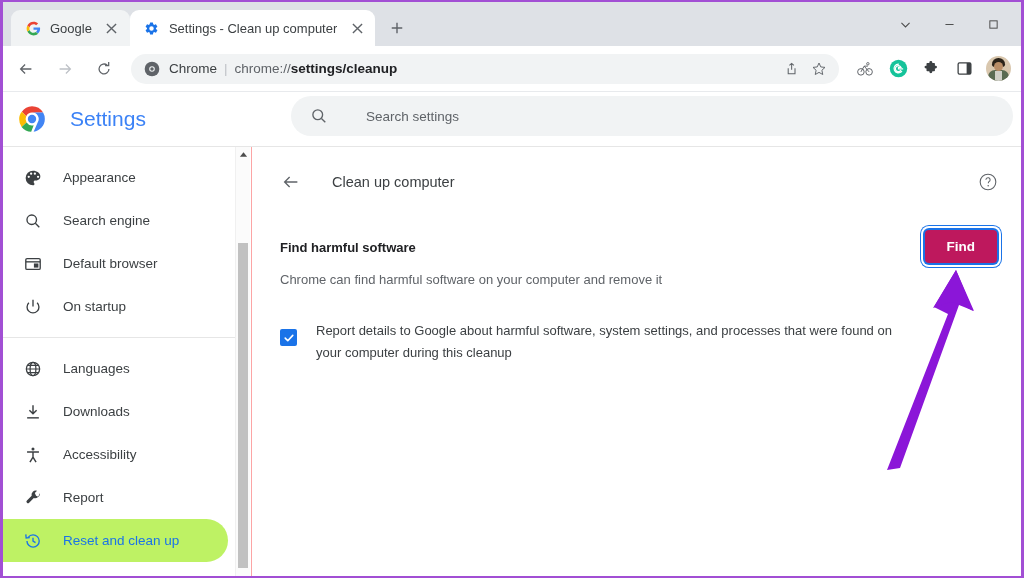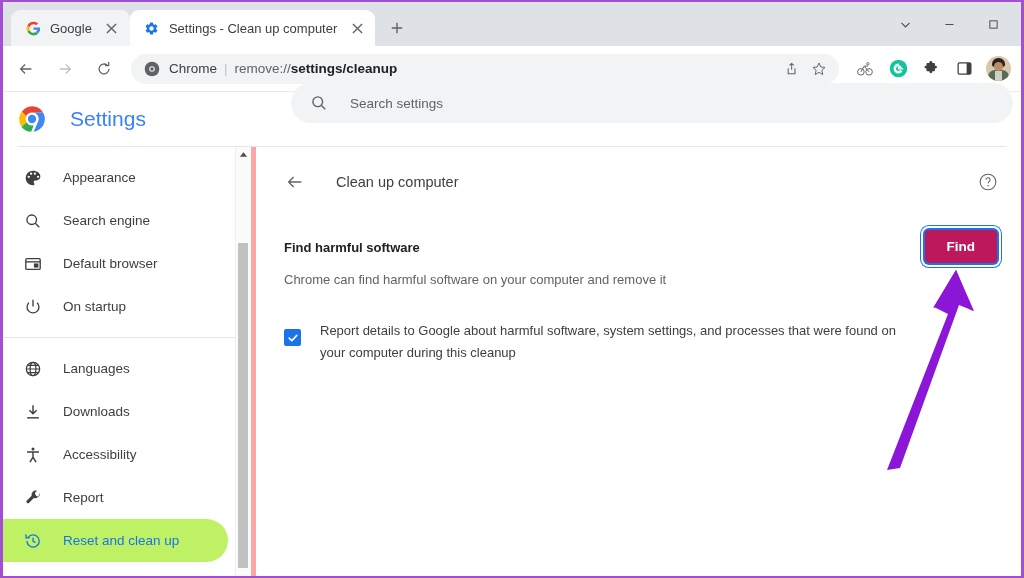--- a/index.html
+++ b/index.html
@@ -114,35 +114,34 @@
   .settings-header {
     position: absolute; left: 0; top: 90px; right: 0; height: 54px;
     background: #ffffff;
     display: flex; align-items: center;
   }
   .chrome-logo { width: 28px; height: 28px; margin-left: 15px; flex: none; }
   .settings-title {
     font-size: 21px; color: #3b82f6; margin-left: 24px; font-weight: 400;
   }
   .search-box {
-    position: absolute; left: 288px; top: 81px;
+    position: absolute; left: 288px; top: 94px;
     width: 722px; height: 40px;
     background: #f1f3f4; border-radius: 20px;
-    display: flex; align-items: center; padding-left: 18px;
+    display: flex; align-items: center; padding-left: 18px; gap: 16px;
   }
   .search-box .sicon { width: 19px; height: 19px; color: #5f6368; flex: none;
                        display: flex; align-items: center; justify-content: center; }
   .search-ph { font-size: 13.5px; color: #5f6368; margin-left: 22px; }
 
   
   .content-wrap {
     position: absolute; left: 0; top: 144px; right: 0; bottom: 0;
     display: flex; background: #ffffff;
     border-top: 1px solid #e6e6e6;
-    border-radius: 19px;
   }
   .sidebar {
     width: 248px; flex: none; position: relative;
     background: #ffffff; padding-top: 9px;
     border-right: 1px solid #ffffff;
   }
   .nav-item {
     display: flex; align-items: center;
     height: 43px; padding-left: 20px;
     margin-right: 22px;
@@ -163,21 +162,21 @@
     color: #4d4d4d; font-size: 7px;
   }
   .sb-thumb {
     position: absolute; left: 2px; right: 2px; top: 96px; bottom: 8px;
     background: #c1c1c1; border-radius: 0;
   }
 
   
   .main {
     flex: 1; position: relative; background: #ffffff;
-    border-left: 5px solid #fca5a5;
+    border-left: 1px solid #fca5a5;
     overflow: hidden;
   }
   .page-head {
     display: flex; align-items: center;
     padding: 24px 20px 0 28px;
   }
   .back-arrow { width: 22px; height: 22px; color: #5f6368; flex: none;
                 display: flex; align-items: center; justify-content: center; }
   .page-title { font-size: 14.5px; color: #3c4043; margin-left: 30px; }
   .help-btn {
@@ -303,21 +302,21 @@
     <div class="omnibox">
       <span class="omni-icon">
         <svg width="16" height="16" viewBox="0 0 24 24">
           <circle cx="12" cy="12" r="11" fill="#5f6368"></circle>
           <circle cx="12" cy="12" r="4.2" fill="#f1f3f4"></circle>
           <circle cx="12" cy="12" r="2.6" fill="#5f6368"></circle>
         </svg>
       </span>
       <span class="omni-chip">Chrome</span>
       <span class="omni-sep">|</span>
-      <span class="omni-url"><span>remove://</span><b>settings/cleanup</b></span>
+      <span class="omni-url"><span>chrome://</span><b>settings/cleanup</b></span>
       <span class="omni-actions">
         <span class="ibtn">
           <svg width="16" height="16" viewBox="0 0 20 20">
             <path d="M6.5 9 V16 H15 V9" stroke="#5f6368" stroke-width="1.3" fill="none"></path>
             <path d="M10.8 3 L10.8 11 M8 5.6 L10.8 3 L13.6 5.6" stroke="#5f6368" stroke-width="1.3" fill="none"></path>
           </svg>
         </span>
         <span class="ibtn">
           <svg width="16" height="16" viewBox="0 0 20 20">
             <path d="M10 2.5 L12.2 7.4 L17.5 8 L13.6 11.6 L14.7 16.9 L10 14.2 L5.3 16.9 L6.4 11.6 L2.5 8 L7.8 7.4 Z" stroke="#5f6368" stroke-width="1.2" fill="none"></path>

